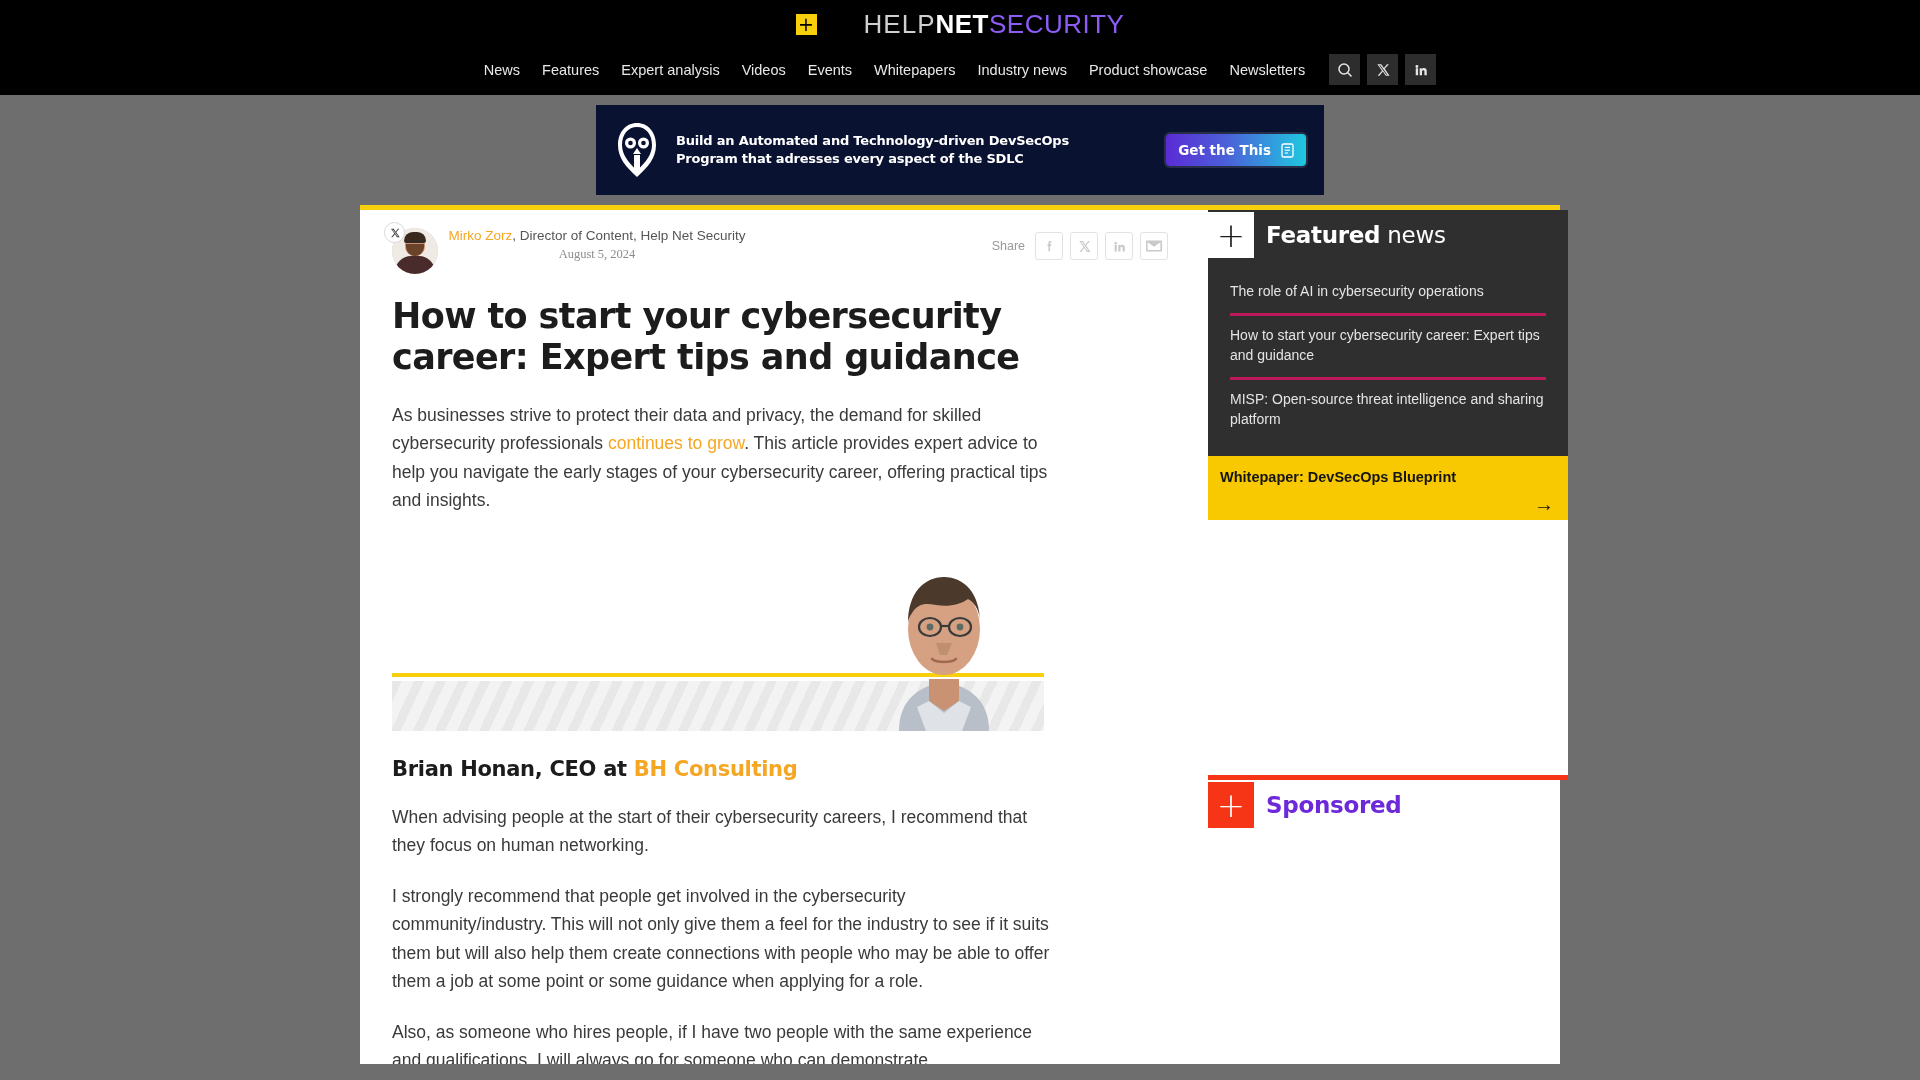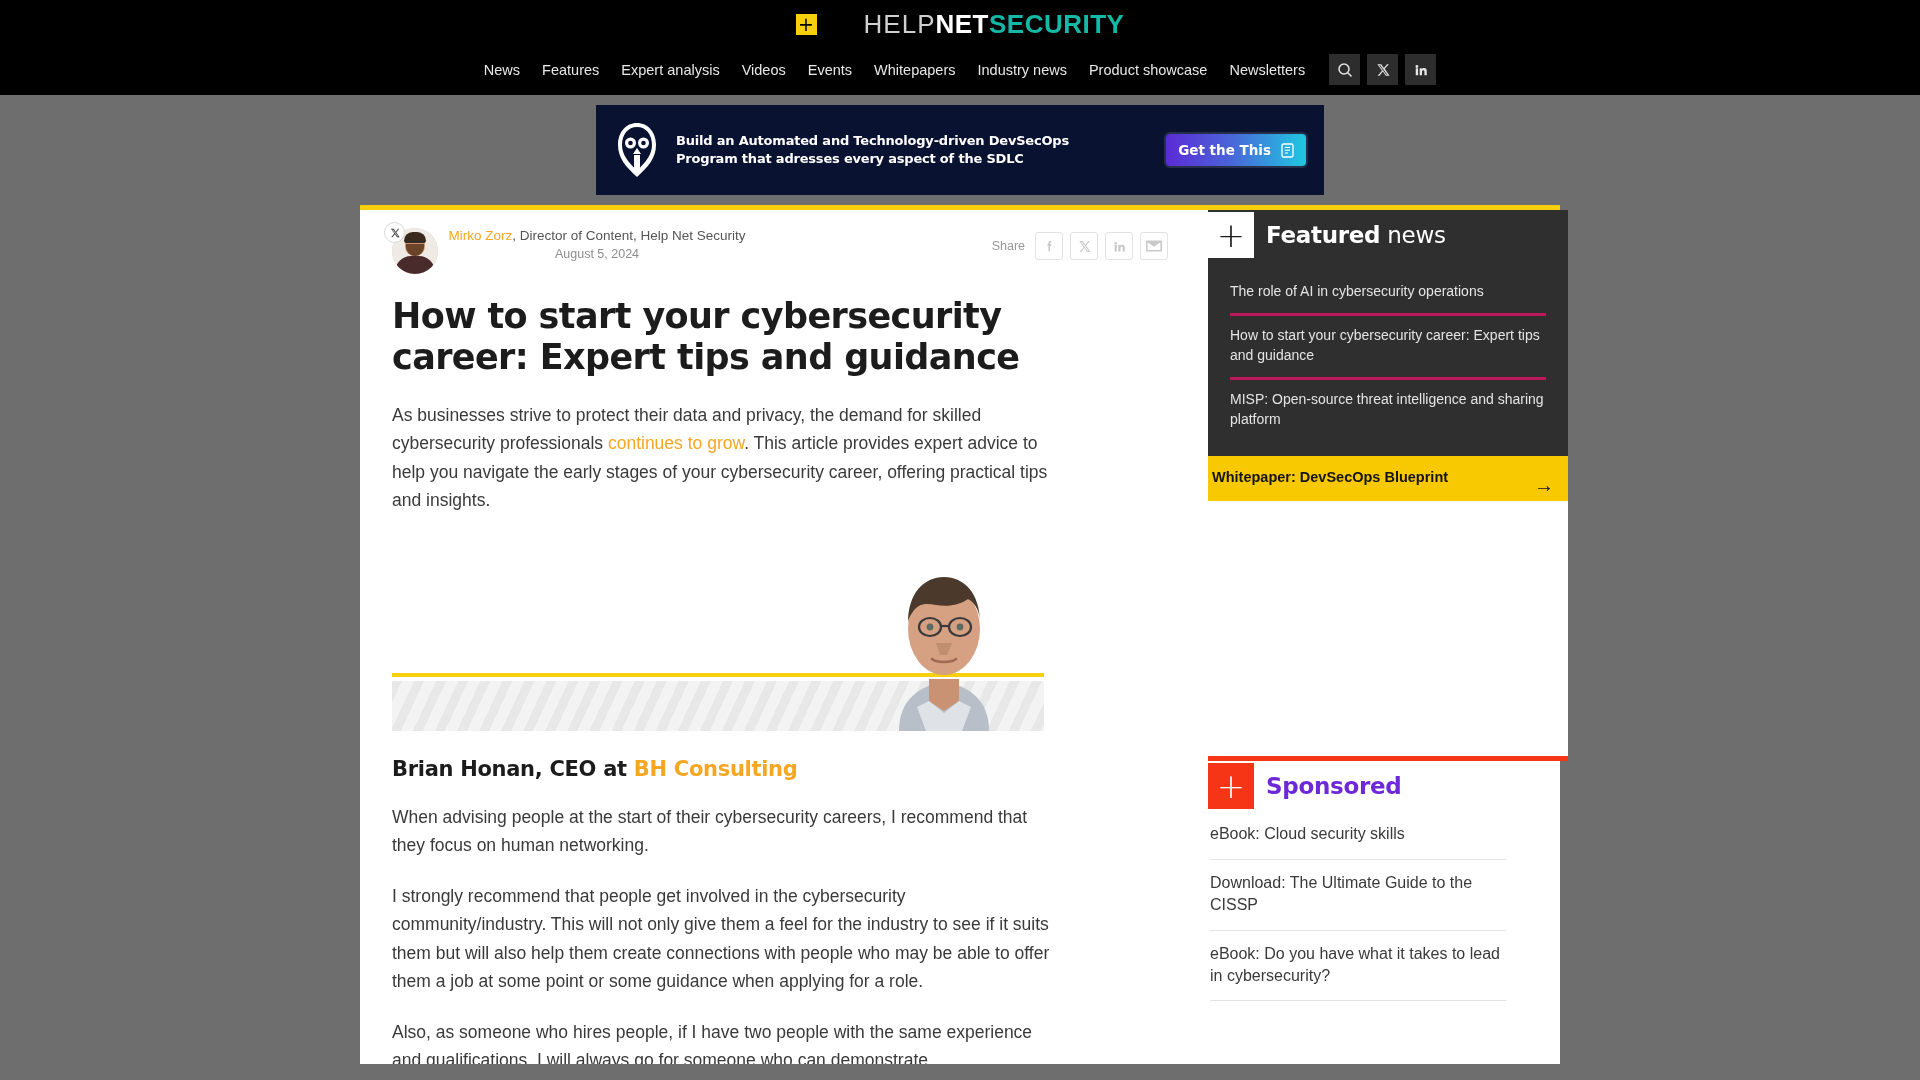--- a/index.html
+++ b/index.html
@@ -17,21 +17,21 @@
   }
   .logo { display: flex; align-items: center; gap: 7px; }
   .logo-plus {
     width: 21px; height: 21px; background: #f8cf0c; color: #000;
     display: flex; align-items: center; justify-content: center;
     font-size: 19px; font-weight: 400; line-height: 1; font-family: "DejaVu Sans", sans-serif;
   }
   .logo-text { font-size: 26px; letter-spacing: .5px; color: #fff; white-space: nowrap; }
   .logo-help { font-weight: 300; color: #cfcfcf; letter-spacing: 1px; margin-left: 40px; }
   .logo-net  { font-weight: 700; color: #fff; letter-spacing: .5px; }
-  .logo-sec  { font-weight: 700; color: #14b8a6; letter-spacing: .5px; }
+  .logo-sec  { font-weight: 400; color: #8b5cf6; letter-spacing: .5px; }
 
   .nav-row {
     height: 47px; display: flex; align-items: center; justify-content: center;
     gap: 0; padding-bottom: 4px;
   }
   .nav-links { display: flex; align-items: center; gap: 22px; }
   .nav-item {
     color: #e8e8e8; font-size: 14.5px; text-decoration: none; white-space: nowrap;
     cursor: pointer;
   }
@@ -102,21 +102,21 @@
     width: 40px; height: 18px; border-radius: 16px 16px 0 0; background: #4a2b2b;
   }
   .av-x {
     position: absolute; left: -8px; top: -6px; width: 21px; height: 21px;
     background: #fff; border: 1px solid #d8d8d8; border-radius: 50%;
     display: flex; align-items: center; justify-content: center; z-index: 3;
   }
   .byline-text { margin-left: 9px; padding-top: 3px; flex: 1 1 auto; max-width: 300px; }
   .byline-line { font-size: 13.5px; color: #555; line-height: 1.35; }
   .byline-name { color: #f5a623; cursor: pointer; }
-  .byline-date { font-size: 12.5px; color: #8d8d8d; margin-top: 2px; }
+  .byline-date { font-size: 12.5px; color: #8d8d8d; margin-top: 2px; font-family: Liberation Serif, serif; }
 
   .share-box { margin-left: auto; display: flex; align-items: center; gap: 7px; padding-top: 8px;}
   .share-label { font-size: 12.5px; color: #9a9a9a; margin-right: 3px; }
   .share-btn {
     width: 28px; height: 28px; border: 1px solid #e2e2e2; border-radius: 3px;
     display: flex; align-items: center; justify-content: center; cursor: pointer;
     background: #fff;
   }
 
   .headline {
@@ -168,22 +168,22 @@
   .panel-dark .panel-title { color: #fff; }
 
   .news-list { padding: 12px 22px 16px 22px; }
   .news-item {
     font-size: 14px; line-height: 1.42; color: #e4e4e4; padding: 10px 0 11px 0;
     border-bottom: 3px solid #be185d; cursor: pointer;
   }
   .news-item:last-child { border-bottom: none; }
 
   .wp-cta {
-    width: 360px; height: 45px; background: #f8c800; position: relative;
-    padding: 13px 4px; cursor: pointer;
+    width: 360px; height: 64px; background: #f8c800; position: relative;
+    padding: 13px 12px; cursor: pointer;
   }
   .wp-cta-label { font-size: 14.5px; font-weight: 700; color: #141414; }
   .wp-arrow { position: absolute; right: 14px; bottom: 6px; font-size: 20px; color: #111; line-height:1;}
 
   .ad-slot { width: 360px; height: 255px; background: #fff; }
 
   .panel-sponsored { width: 360px; }
   .red-rule { height: 5px; background: #f53516; width: 100%; }
   .sponsored-head { display: flex; align-items: center; height: 50px; }
   .sponsored-head .panel-title { color: #6d28d9; }
@@ -368,22 +368,17 @@
       </div>
 
       <div class="ad-slot"></div>
 
       <div class="panel-sponsored">
         <div class="red-rule"></div>
         <div class="sponsored-head">
           <div class="plus-badge plus-red">+</div>
           <div class="panel-title"><span class="b">Sponsored</span></div>
         </div>
-        <div class="sp-list">
-          <div class="sp-item">eBook: Cloud security skills</div>
-          <div class="sp-item">Download: The Ultimate Guide to the CISSP</div>
-          <div class="sp-item">eBook: Do you have what it takes to lead in cybersecurity?</div>
-        </div>
       </div>
 
     </div>
   </div>
 </div>
 
 </body></html>

